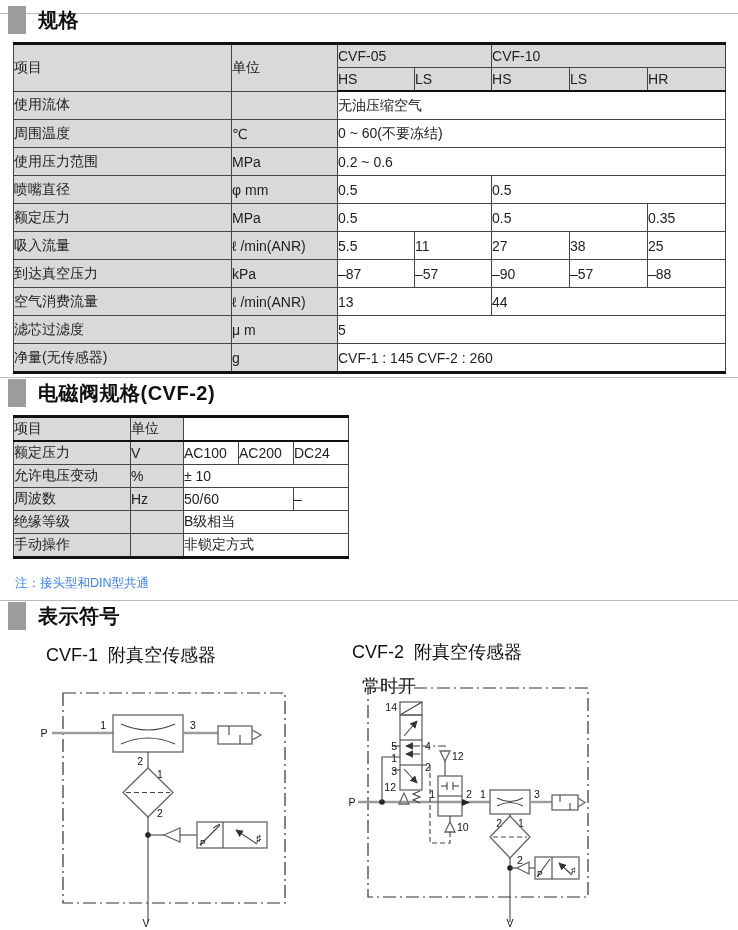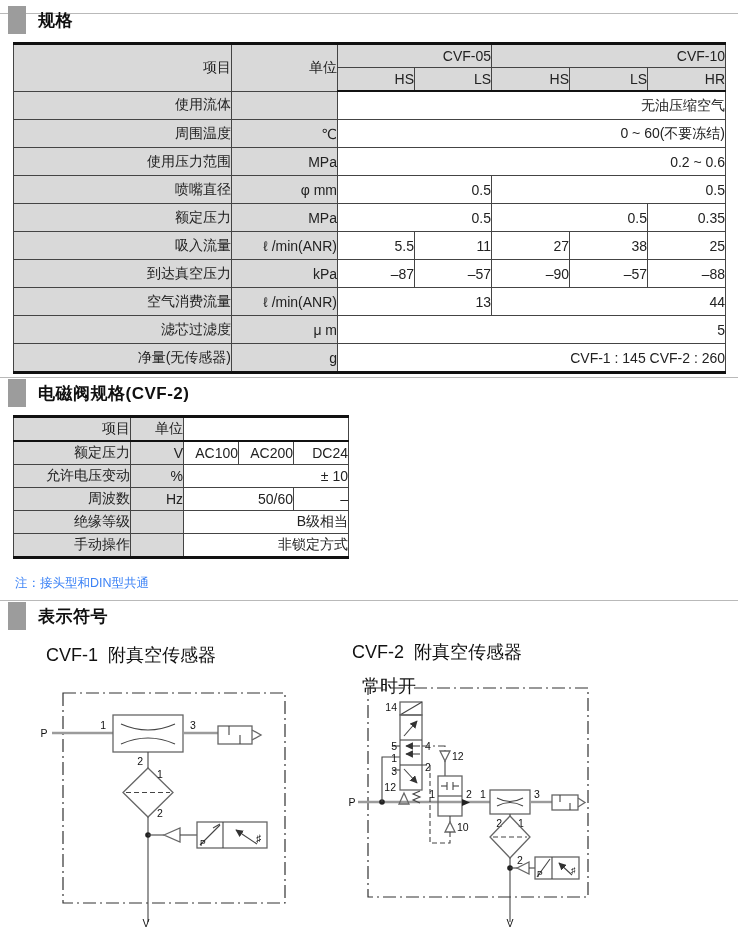--- a/index.html
+++ b/index.html
@@ -1,22 +1,22 @@
 <!DOCTYPE html>
 <html><head>
 <meta charset="utf-8">
 <style>
   html,body{margin:0;padding:0;background:#fff;}
   .page{position:relative;width:738px;height:930px;background:#fff;overflow:hidden;
         font-family:"Liberation Sans","DejaVu Sans",sans-serif;color:#1d1d1d;}
   .rule{position:absolute;left:0;width:738px;height:1px;background:#b9b9b9;}
   .sec{position:absolute;display:flex;align-items:center;gap:12px;}
   .sq{width:18px;height:28px;background:#9c9c9c;}
-  .sec h2{margin:0;font-size:17px;font-weight:bold;color:#101010;letter-spacing:.5px;}
-  table{border-collapse:collapse;table-layout:fixed;text-align:right;color:#222;}
+  .sec h2{margin:0;font-size:20px;font-weight:bold;color:#101010;letter-spacing:.5px;}
+  table{border-collapse:collapse;table-layout:fixed;text-align:left;color:#222;}
   .t1{position:absolute;top:42px;left:13px;width:712px;font-size:14px;
       border:1px solid #444;border-top:3px solid #111;border-bottom:3px solid #111;}
   .t1 td{border:1px solid #444;height:27px;padding:0;}
   .t1 tr.hrow td{height:22px;}
   .t1 tr.hrow2 td{border-bottom:2px solid #111;}
   .t2{position:absolute;top:415px;left:13px;width:335px;font-size:14px;
       border:1px solid #444;border-top:3px solid #111;border-bottom:3px solid #111;}
   .t2 td{border:1px solid #444;height:22px;padding:0;}
   .t2 tr.hrow td{border-bottom:2px solid #111;}
   .shade{background:#d9d9d9;}

